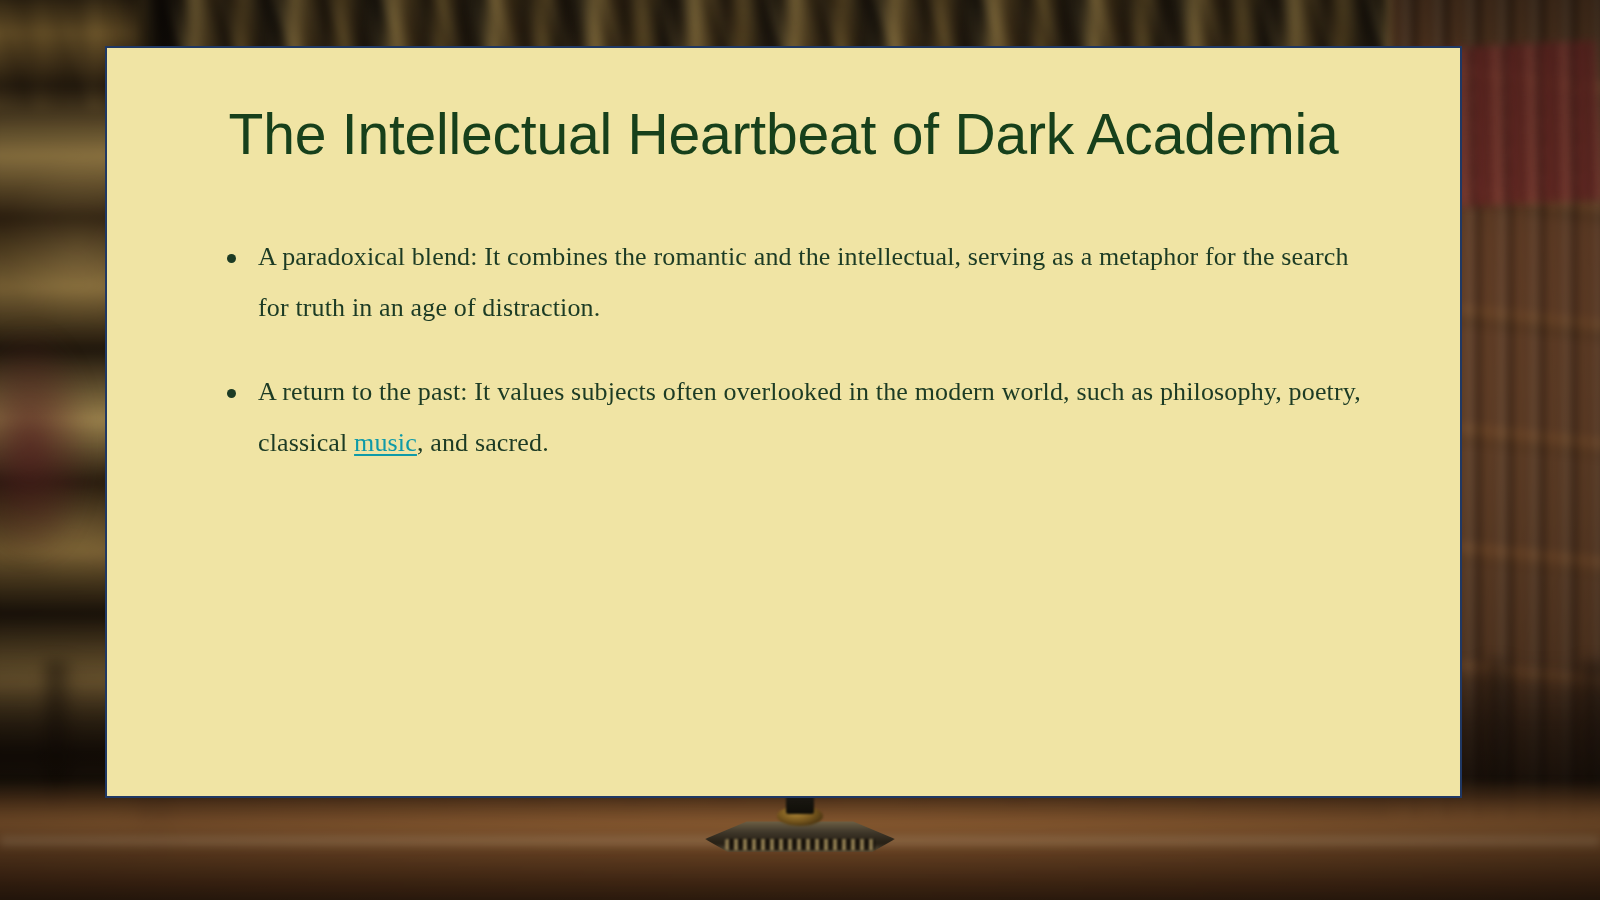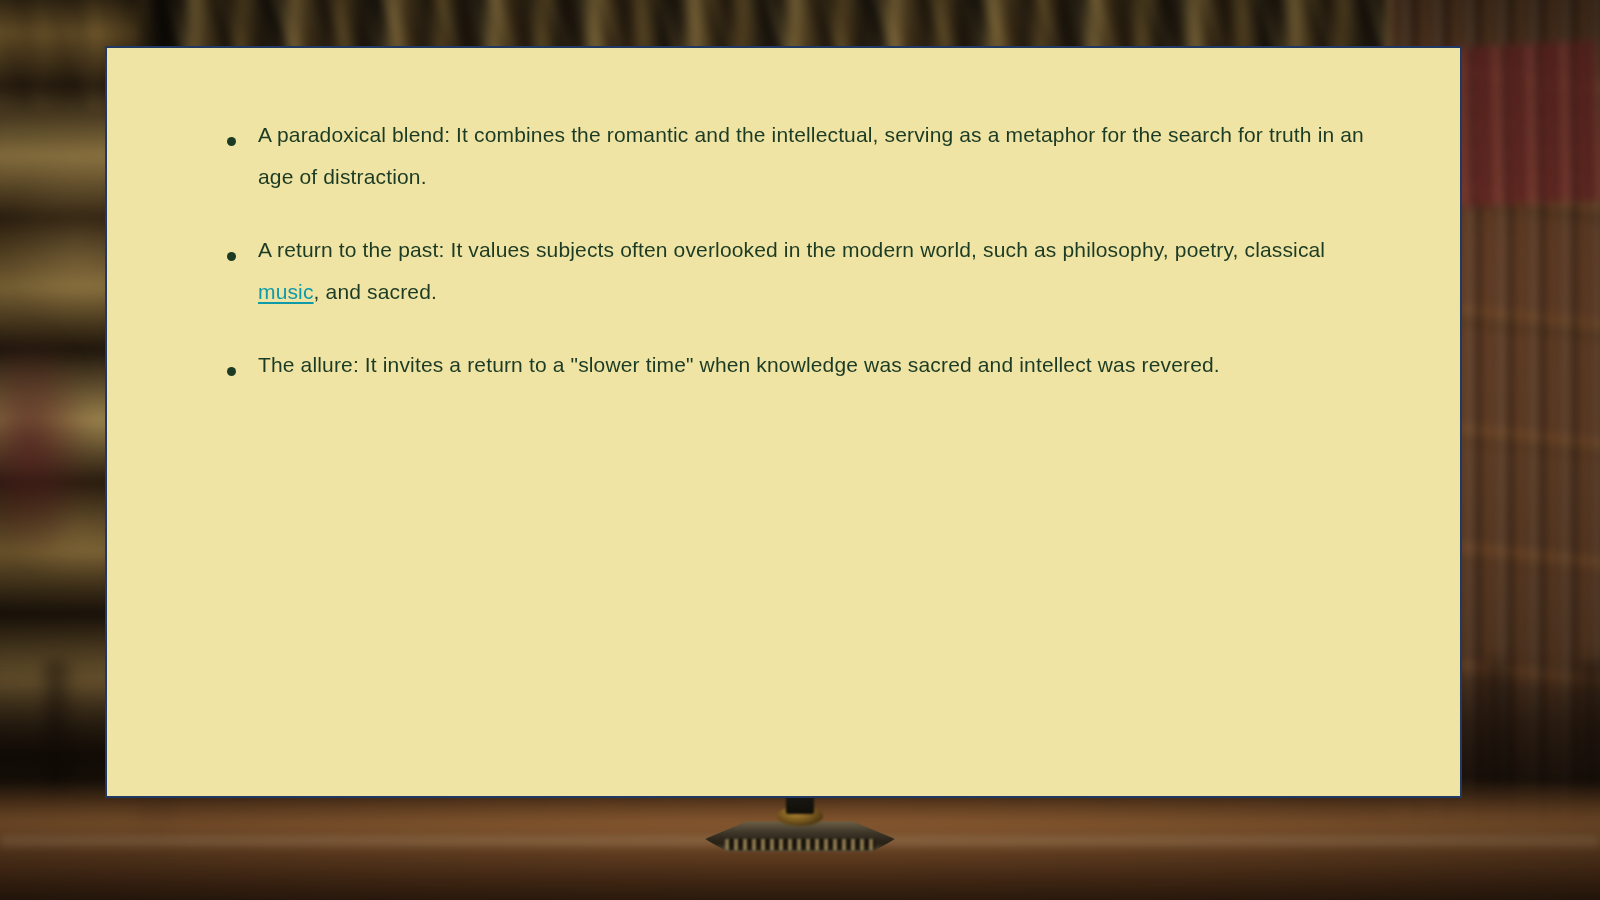--- a/index.html
+++ b/index.html
@@ -245,26 +245,26 @@
 
   .body-list {
     list-style:none;
     margin:66px 0 0 0;
     padding:0 96px 0 118px;
   }
 
   .bullet-item {
     position:relative;
     color:#1c3b24;
-    font-size:21px;
+    font-size:26px;
     line-height:1.98;
     margin-bottom:32px;
     padding-left:33px;
     letter-spacing:0.15px;
-    font-family:Liberation Sans, sans-serif;
+    font-family:Liberation Serif, serif;
   }
   .bullet-item:last-child { margin-bottom:0; }
 
   .bullet-dot {
     position:absolute;
     left:2px; top:23px;
     width:9px; height:9px;
     border-radius:50%;
     background:#1c3b24;
   }
@@ -299,34 +299,31 @@
       <div class="lamp-plate"></div>
       <div class="lamp-plate-detail"></div>
       <div class="lamp-knob"></div>
       <div class="lamp-stem"></div>
     </div>
     <div class="bg-vignette"></div>
   </div>
 
   <div class="panel">
 
+    <h1 class="slide-title">The Intellectual Heartbeat of Dark Academia</h1>
 
     <ul class="body-list">
 
       <li class="bullet-item">
         <span class="bullet-dot"></span>
         <span>A paradoxical blend: It combines the romantic and the intellectual, serving as a metaphor for the search for truth in an age of distraction.</span>
       </li>
 
       <li class="bullet-item">
         <span class="bullet-dot"></span>
         <span>A return to the past: It values subjects often overlooked in the modern world, such as philosophy, poetry, classical </span><a class="link-music" href="#">music</a><span>, and sacred.</span>
       </li>
 
-      <li class="bullet-item">
-        <span class="bullet-dot"></span>
-        <span>The allure: It invites a return to a "slower time" when knowledge was sacred and intellect was revered.</span>
-      </li>
 
     </ul>
   </div>
 
 </div>
 
 </body></html>

